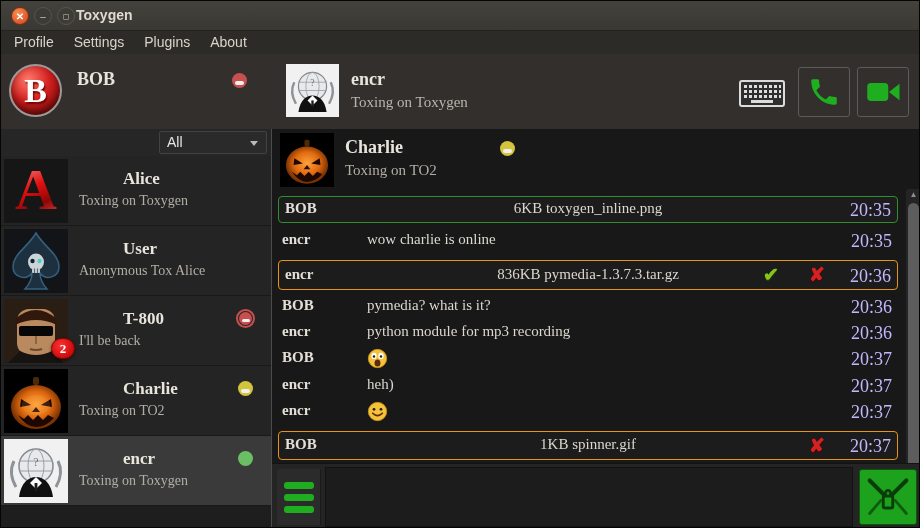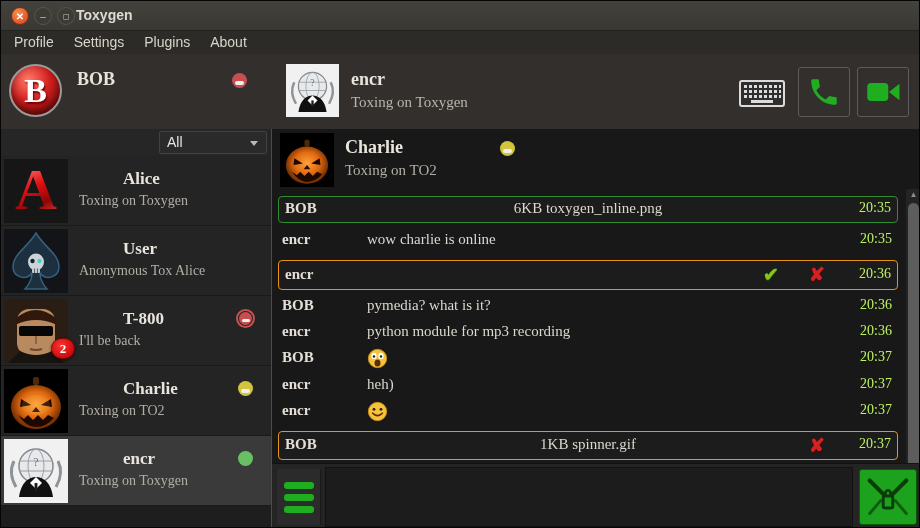--- a/index.html
+++ b/index.html
@@ -92,21 +92,21 @@
   .friend-header { position:absolute; left:0; top:0; width:650px; height:58px; }
   .fh-avatar { position:absolute; left:8px; top:4px; width:54px; height:54px; }
   .fh-name { position:absolute; left:73px; top:8px; color:#e9e5dd; font-size:18px; font-weight:bold; }
   .fh-dot { position:absolute; left:228px; top:12px; }
   .fh-status { position:absolute; left:73px; top:33px; color:#b2aea6; font-size:15px; }
 
   .messages { position:absolute; left:0; top:58px; width:632px; height:276px; }
   .msg { position:relative; height:26px; font-family:"Liberation Serif",serif; }
   .msg .sender { position:absolute; left:10px; top:3px; color:#e3dfd7; font-weight:bold; font-size:15px; }
   .msg .text { position:absolute; left:95px; top:3px; color:#dcd8d0; font-size:15px; }
-  .msg .time { position:absolute; right:12px; top:3px; color:#bef264; font-size:14px; }
+  .msg .time { position:absolute; right:12px; top:3px; color:#c4b5fd; font-size:18px; }
   .msg.file { height:27px; margin:4px 6px 2px 6px; border-radius:4px; background:#1c1c1c; }
   .msg.file .sender { left:6px; }
   .msg.file .time { right:6px; }
   .msg.file.done { border:1px solid #2f8f2f; }
   .msg.file.pending { border:1px solid #e8941a; }
   .msg.file .fname { position:absolute; left:0; right:0; top:3px; text-align:center; color:#dcd8d0; font-size:15px; }
   .ft-icon { position:absolute; top:0px; font-size:19px; font-weight:bold; }
   .ft-accept { right:118px; color:#84c51a; text-shadow:0 1px 1px #2c4a00; }
   .ft-decline { right:72px; color:#d42222; text-shadow:0 1px 1px #500; }
   .emoji-svg { position:absolute; left:95px; top:2px; }
@@ -353,20 +353,21 @@
       </div>
 
       <div class="msg" style="margin-top:5px;">
         <span class="sender">encr</span>
         <span class="text">wow charlie is online</span>
         <span class="time">20:35</span>
       </div>
 
       <div class="msg file pending" style="height:30px;margin-top:6px;">
         <span class="sender" style="top:5px;">encr</span>
+        <span class="fname" style="top:5px;">836KB pymedia-1.3.7.3.tar.gz</span>
         <span class="ft-icon ft-accept" style="top:2px;">✔</span>
         <span class="ft-icon ft-decline" style="top:2px;">✘</span>
         <span class="time" style="top:5px;">20:36</span>
       </div>
 
       <div class="msg" style="margin-top:4px;">
         <span class="sender">BOB</span>
         <span class="text">pymedia? what is it?</span>
         <span class="time">20:36</span>
       </div>

